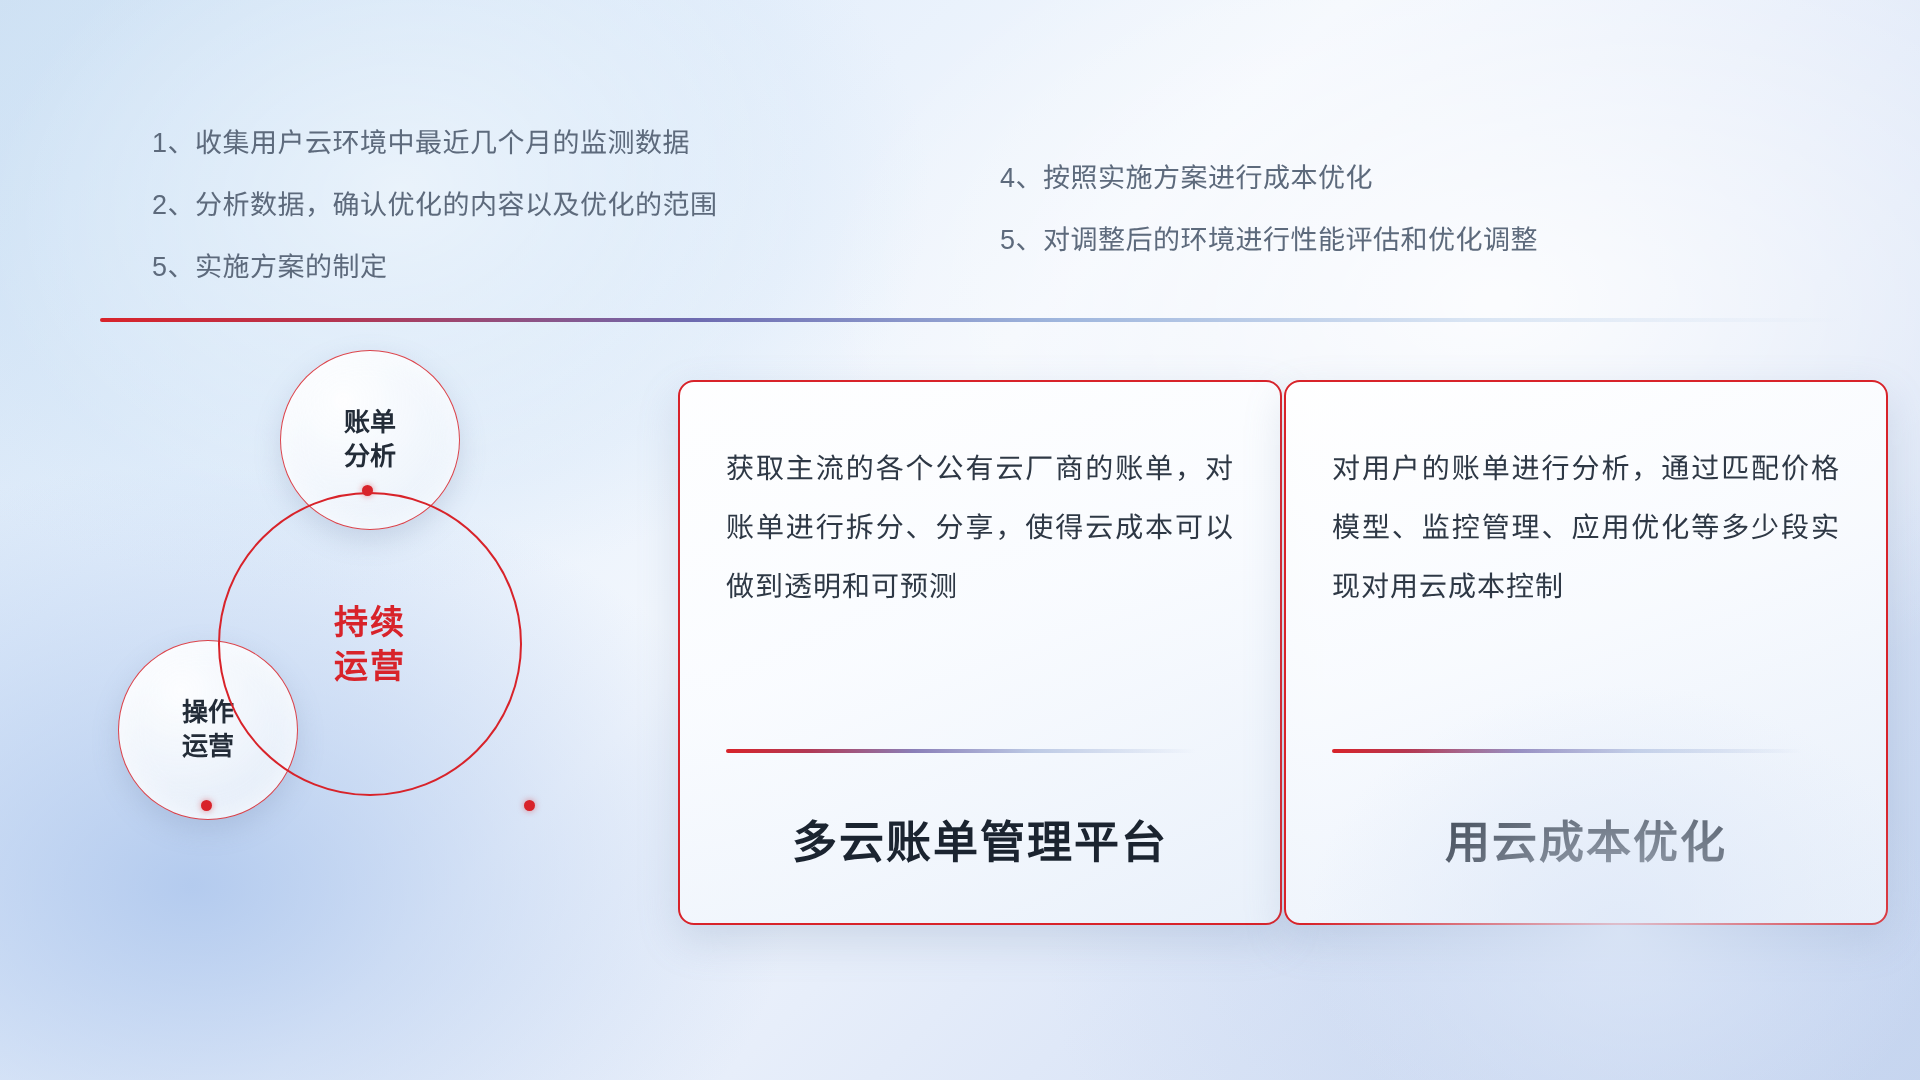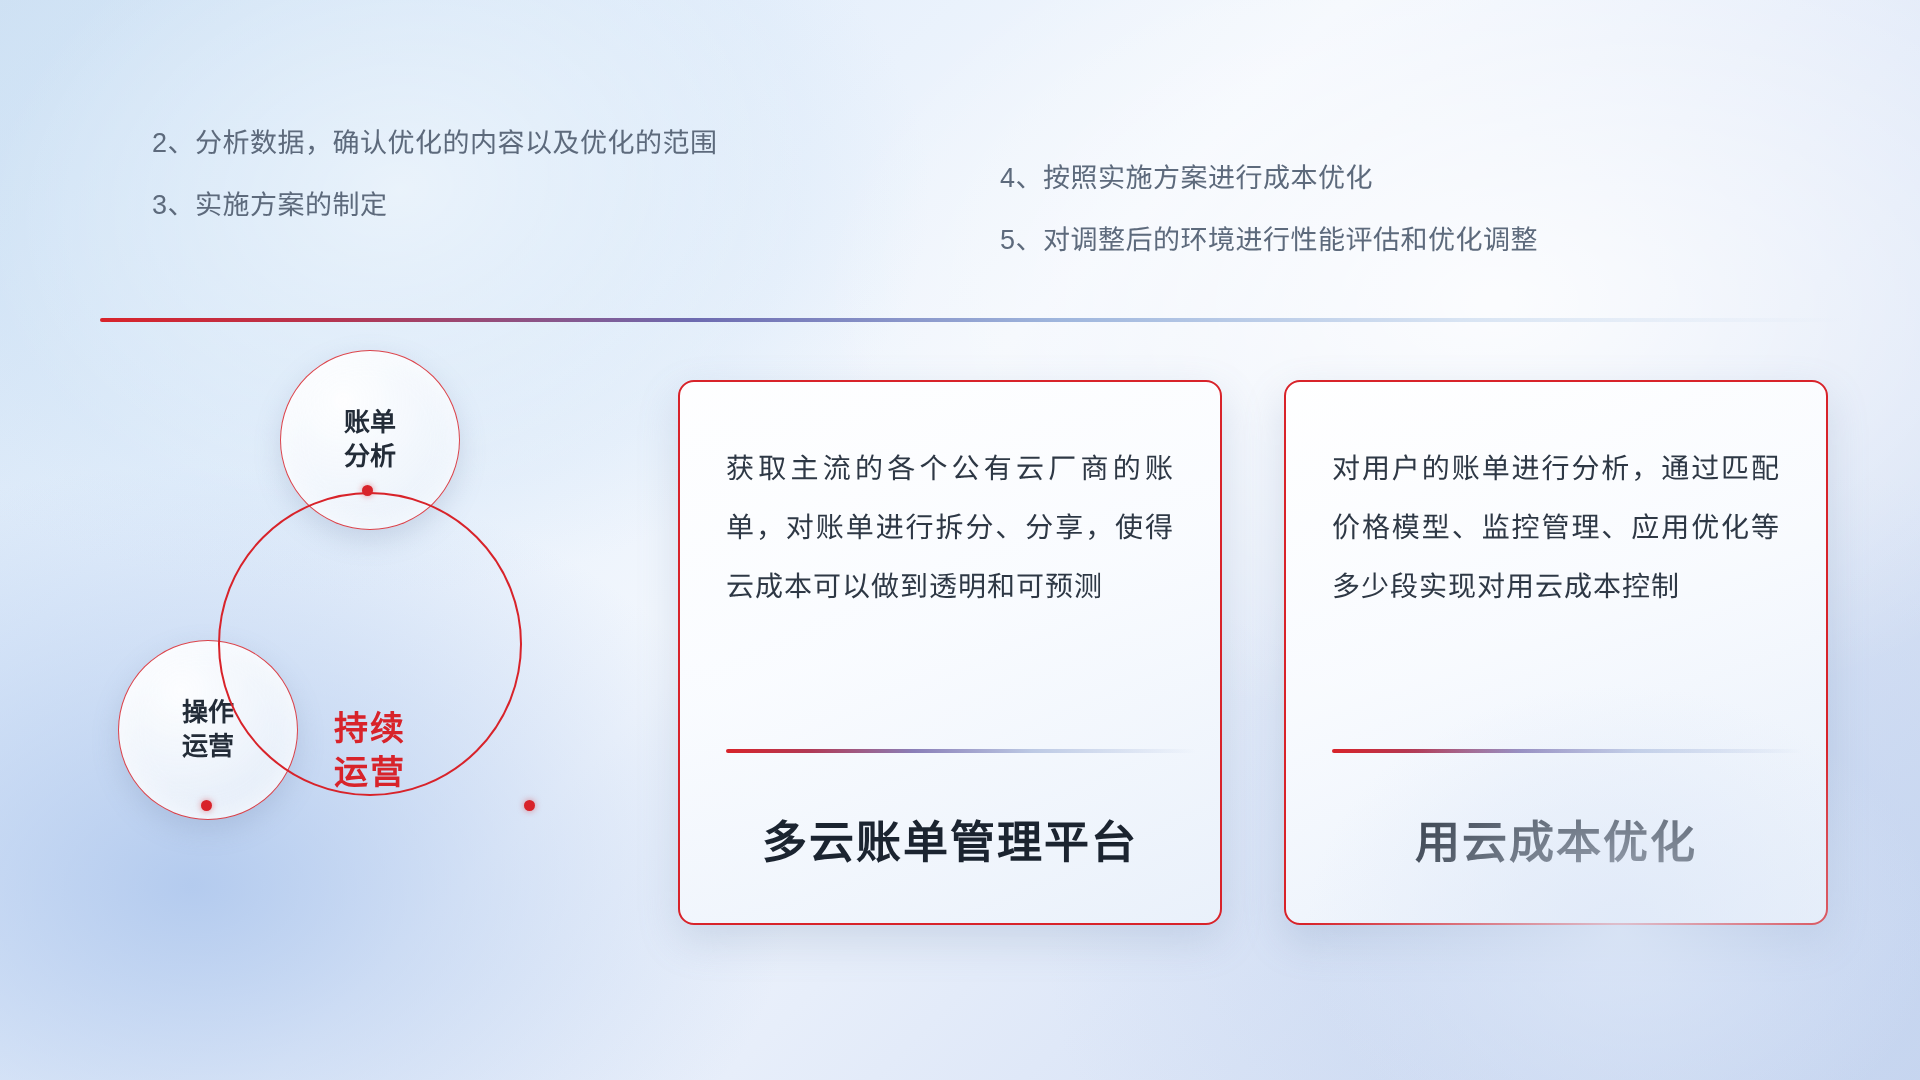--- a/index.html
+++ b/index.html
@@ -104,21 +104,21 @@
 
   #bubble-center {
     position: absolute;
     left: 118px;
     top: 142px;
     width: 300px;
     height: 300px;
     border-radius: 50%;
     border: 2px solid #d8232a;
     display: flex;
-    align-items: flex-end;
+    align-items: center;
     justify-content: center;
     text-align: center;
     color: #d8232a;
     font-size: 34px;
     font-weight: bold;
     line-height: 1.3;
     letter-spacing: 2px;
   }
   .node-dot {
     position: absolute;
@@ -129,21 +129,21 @@
     box-shadow: 0 0 6px rgba(216,35,42,0.5);
   }
   #dot-top   { left: 262px; top: 135px; }
   #dot-left  { left: 101px; top: 450px; }
   #dot-right { left: 424px; top: 450px; }
 
   
   .card {
     position: absolute;
     top: 380px;
-    width: 544px;
+    width: 604px;
     height: 545px;
     border-radius: 16px;
     border: 2px solid #d8232a;
     background: linear-gradient(160deg, rgba(255,255,255,0.95) 0%, rgba(250,252,255,0.92) 45%, rgba(235,242,251,0.9) 100%);
     box-shadow: 0 16px 40px rgba(110,135,175,0.22);
     box-sizing: border-box;
     padding: 58px 46px 0 46px;
   }
   #card-1 { left: 678px; }
   #card-2 { left: 1284px; }
@@ -175,22 +175,23 @@
     font-weight: bold;
     letter-spacing: 2px;
   }
 </style>
 </head>
 <body>
 
 <div id="slide">
 
   <div class="steps" id="steps-left">
+    <div class="step">1、收集用户云环境中最近几个月的监测数据</div>
     <div class="step">2、分析数据，确认优化的内容以及优化的范围</div>
-    <div class="step">3、实施方案的制定</div>
+    <div class="step">5、实施方案的制定</div>
   </div>
 
   <div class="steps" id="steps-right">
     <div class="step">4、按照实施方案进行成本优化</div>
     <div class="step">5、对调整后的环境进行性能评估和优化调整</div>
   </div>
 
   <div id="divider"></div>
 
   <div id="venn">

